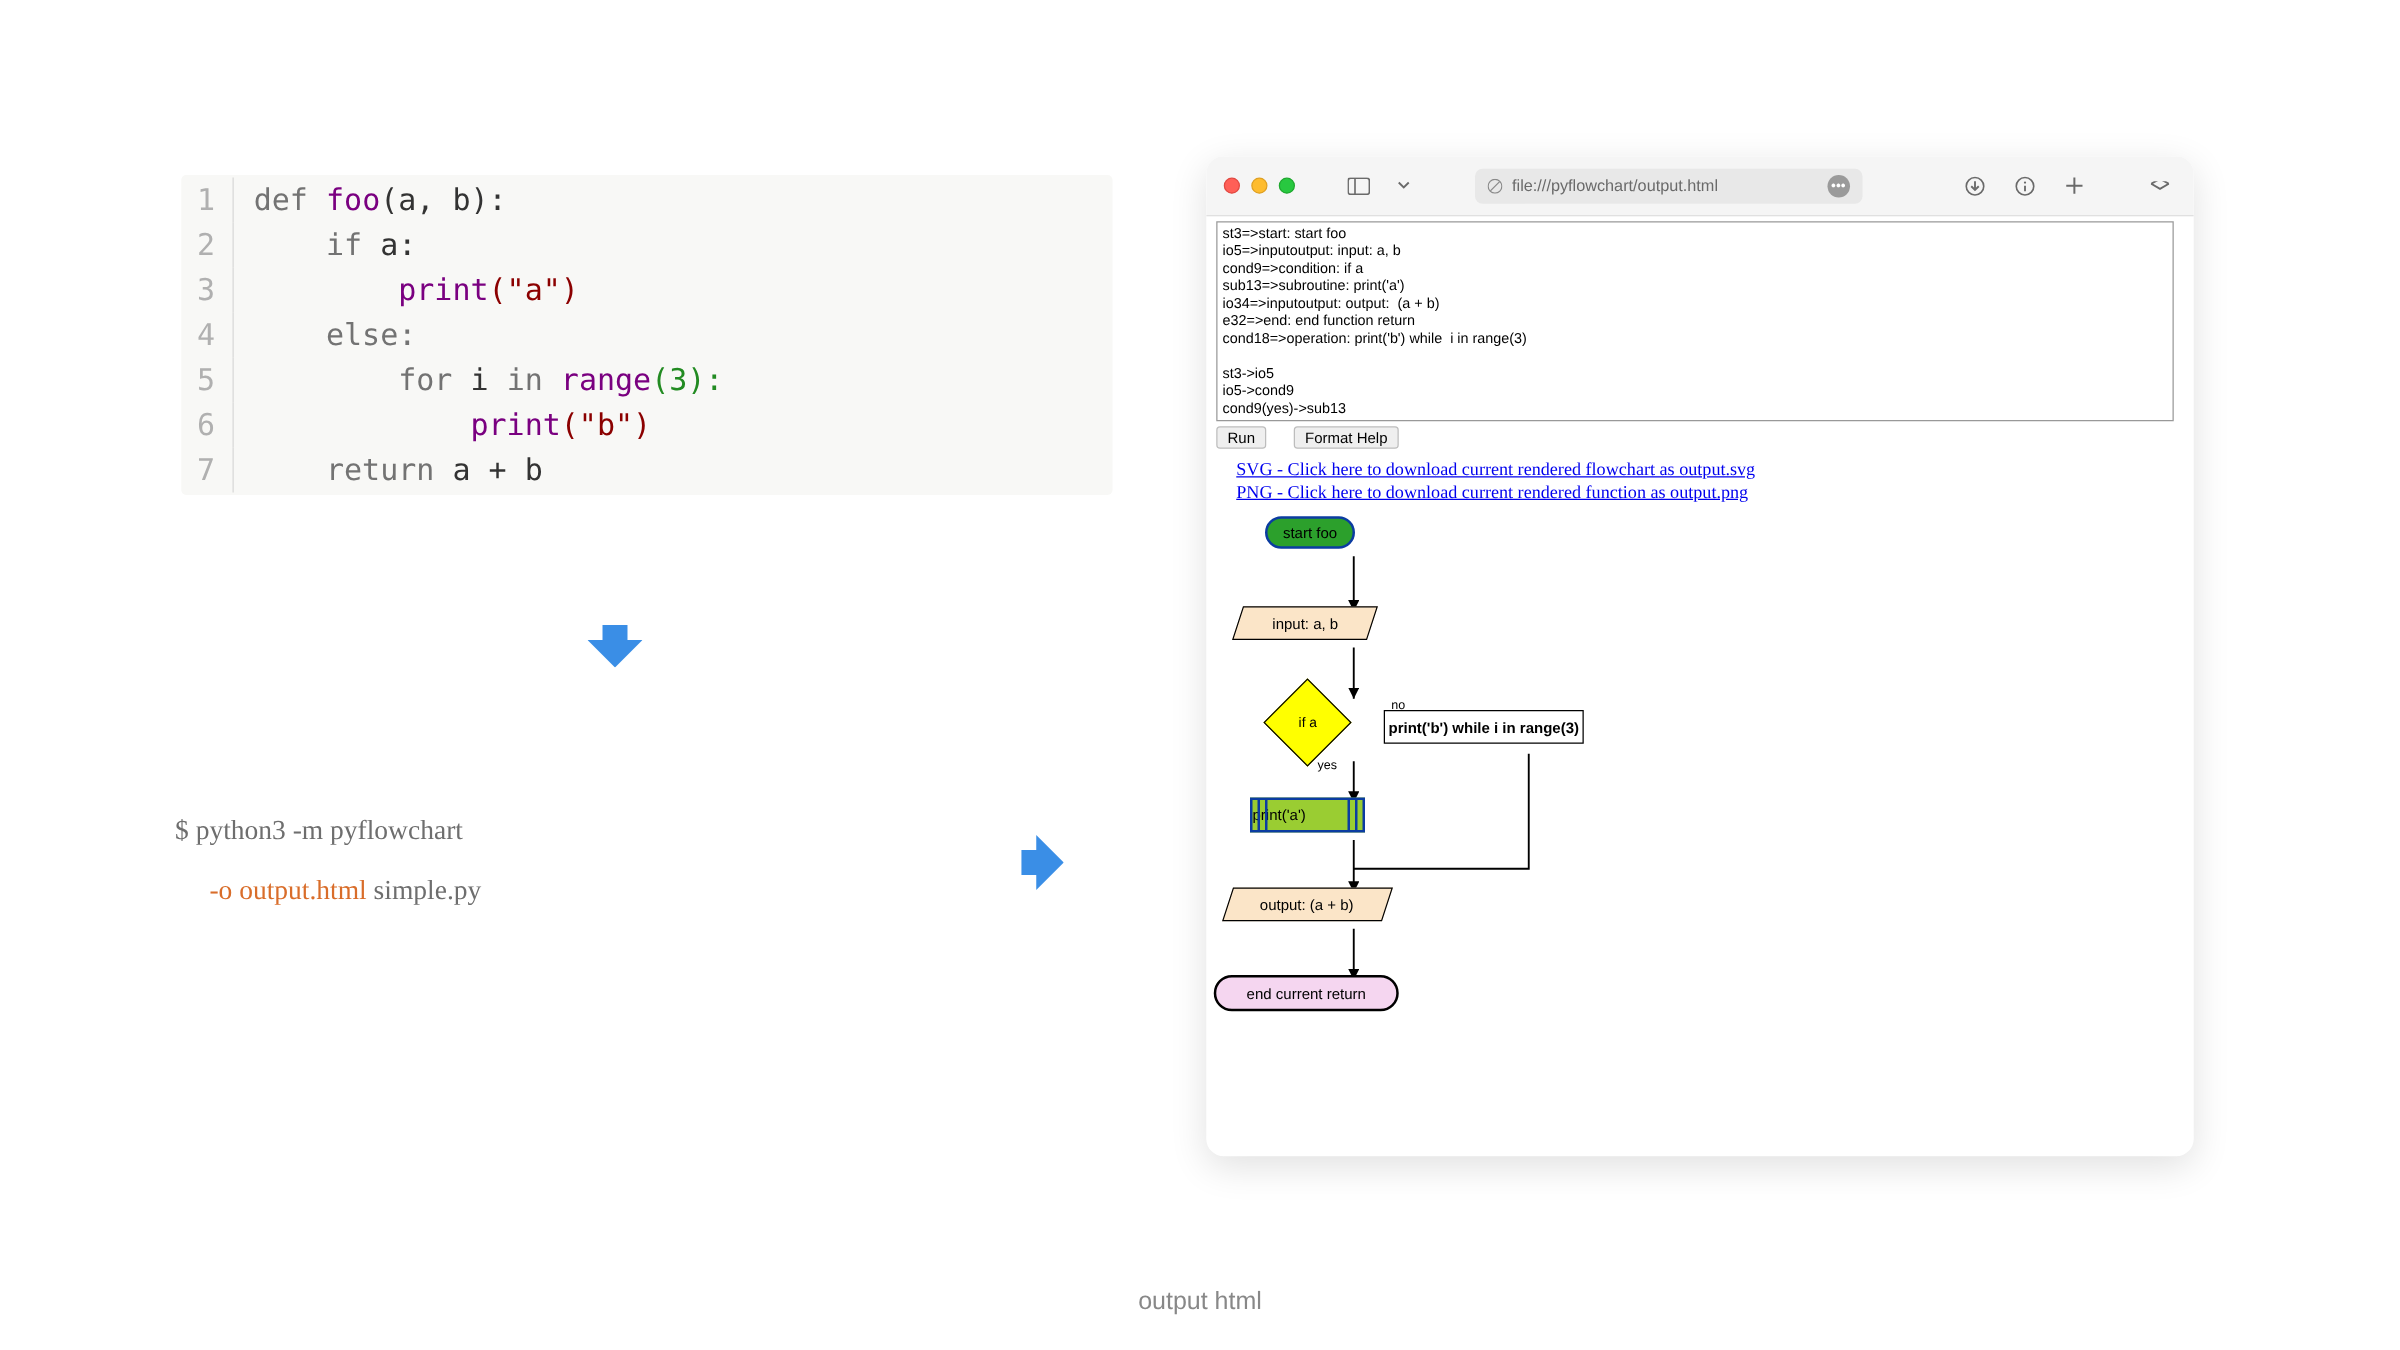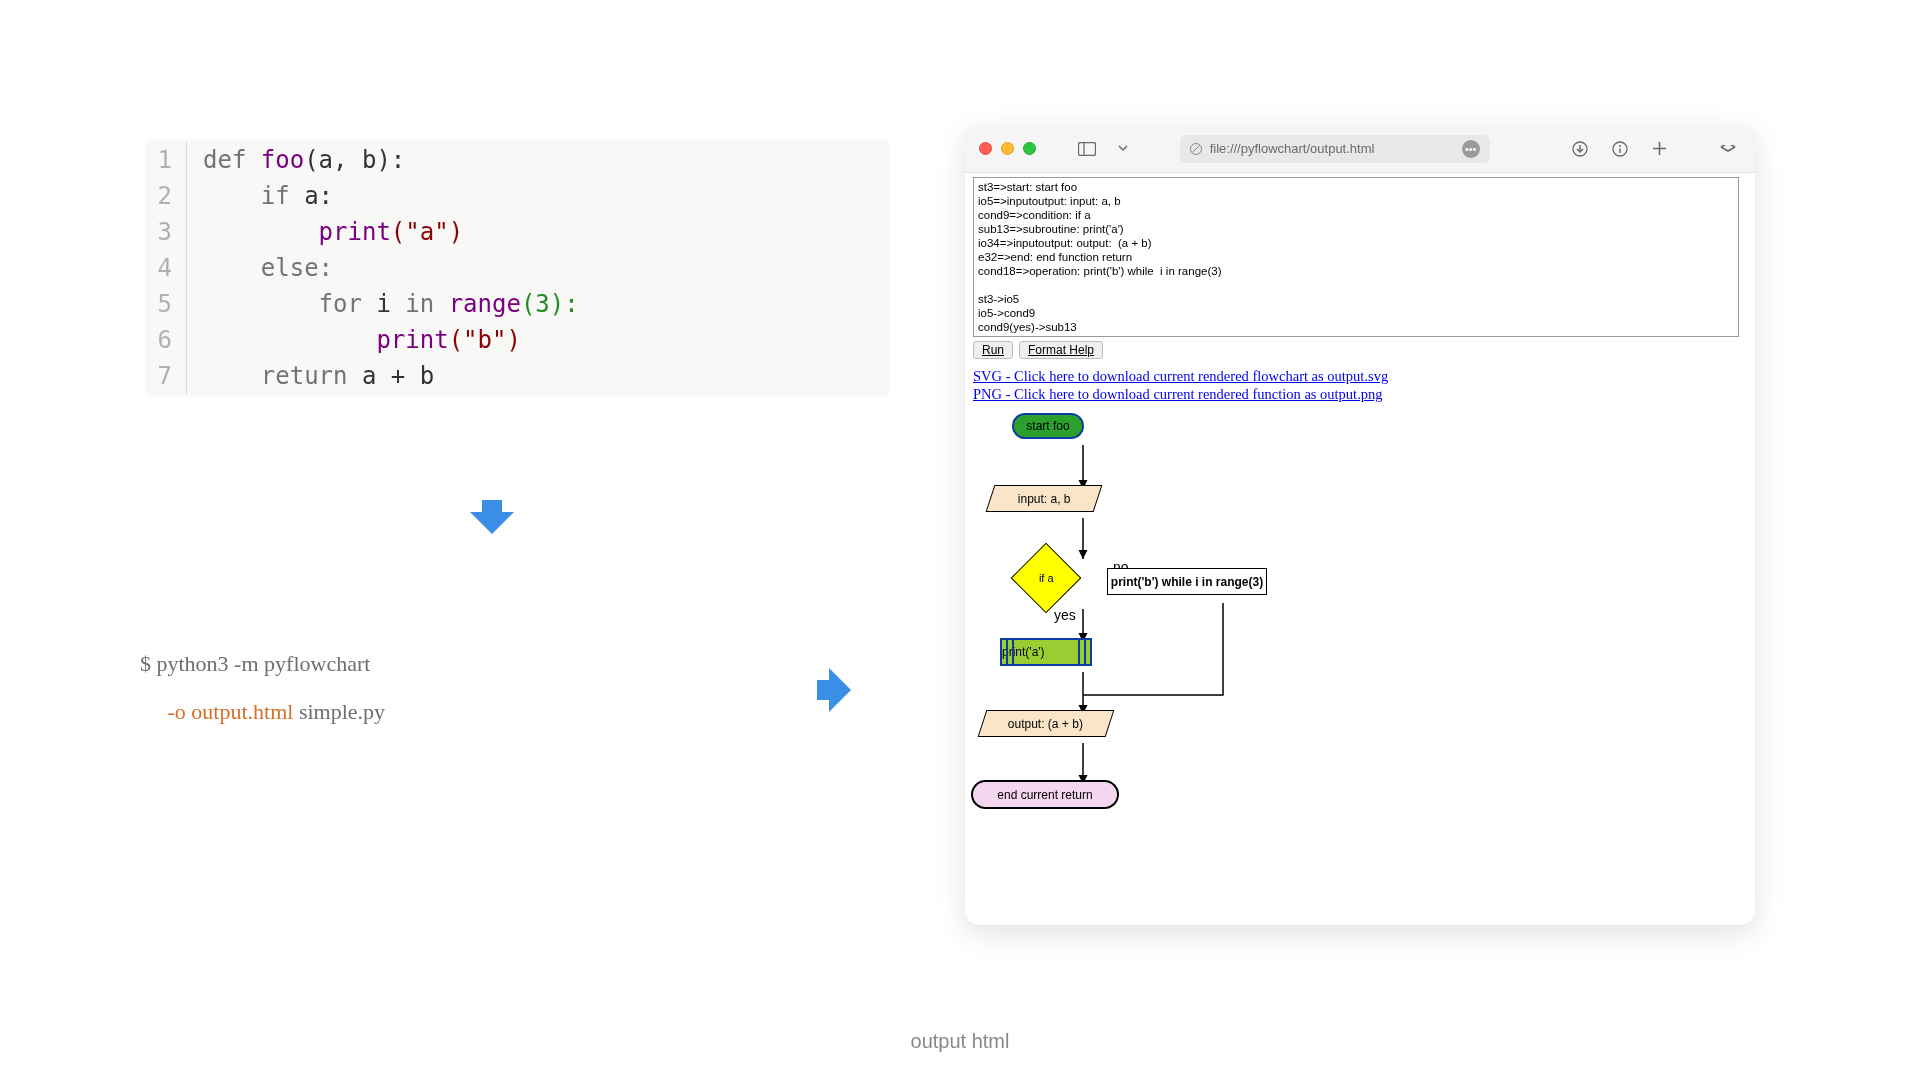--- a/index.html
+++ b/index.html
@@ -35,42 +35,42 @@
 .dot-green { background: #28c840; border: 0.5px solid #1fa82f; }
 .tb-btn { width: 26px; height: 26px; display: flex; align-items: center; justify-content: center; color: #6a6a6a; }
 .tb-sep { width: 18px; }
 .url-bar { flex: 1; max-width: 310px; margin: 16px auto; background: #e8e8e8; border-radius: 6px; height: 28px; display: flex; align-items: center; padding: 0 10px; gap: 8px; font-size: 13px; color: #6a6a6a; }
 .url-bar .badge { width: 18px; height: 18px; border-radius: 50%; background: #9a9a9a; color: #fff; display: flex; align-items: center; justify-content: center; font-size: 11px; margin-left: auto; }
 .tb-right { display: flex; gap: 14px; margin-left: auto; align-items: center; }
 
 
 .browser-content { padding: 0; font-size: 12px; }
 .dsl-textarea { width: 766px; margin: 4px 8px 2px 8px; border: 1px solid #999; font-family: Arial, sans-serif; font-size: 11.5px; line-height: 14px; padding: 2px 4px; white-space: pre; resize: both; background: #fff; min-height: 132px; }
-.btn-row { padding: 2px 8px; display: flex; gap: 6px; text-decoration: underline; }
+.btn-row { padding: 2px 8px; display: flex; gap: 22px; }
 .mini-btn { font-size: 12px; padding: 1px 8px; background: #efefef; border: 1px solid #bdbdbd; border-radius: 3px; cursor: pointer; font-family: Arial, sans-serif; }
-.dl-links { padding: 6px 8px 2px 8px; }
+.dl-links { padding: 6px 8px 2px 8px; margin-left: 16px; }
 .dl-links a { color: #0000ee; text-decoration: underline; font-family: serif; font-size: 14.5px; display: block; line-height: 18px; }
 
 
 .flowchart-area { position: relative; width: 100%; height: 500px; padding-left: 36px; padding-top: 8px; }
 .fc-node { position: absolute; font-family: Arial, sans-serif; font-size: 12px; }
 .fc-start { left: 47px; top: 8px; width: 72px; height: 26px; background: #2ca02c; border: 2.5px solid #0b3ca1; border-radius: 13px; display:flex; align-items:center; justify-content:center; color:#000; }
 .fc-io1 { left: 25px; top: 80px; width: 108px; }
 .fc-cond { left: 56px; top: 148px; width: 50px; height: 50px; }
 .fc-sub { left: 35px; top: 233px; width: 92px; height: 28px; background: #9acd32; border: 2.5px solid #0b3ca1; display:flex; align-items:center; justify-content:flex-start; color:#000; }
 .fc-sub::before, .fc-sub::after { content:''; position:absolute; top:0; bottom:0; width:4px; border-left:2px solid #0b3ca1; border-right:2px solid #0b3ca1; }
 .fc-sub::before { left: 4px; } .fc-sub::after { right: 4px; }
 .fc-io2 { left: 17px; top: 305px; width: 128px; }
 .fc-end { left: 6px; top: 375px; width: 148px; height: 29px; background: #f5d6f0; border: 2px solid #000; border-radius: 15px; display:flex; align-items:center; justify-content:center; }
 .fc-op { left: 142px; top: 163px; width: 160px; height: 27px; background: #fff; border: 1.5px solid #000; display:flex; align-items:center; justify-content:center;font-weight:bold; }
 .parallelogram { height: 27px; background: #fbe5c8; border: 1.5px solid #000; transform: skewX(-18deg); display: flex; align-items:center; justify-content:center; }
 .parallelogram span { transform: skewX(18deg); }
 .diamond { width: 50px; height: 50px; background: #ffff00; border: 1.5px solid #000; transform: rotate(45deg); display:flex; align-items:center; justify-content:center; }
 .diamond span { transform: rotate(-45deg); font-size: 11px; }
-.fc-label { position: absolute; font-size: 14px; font-family: Arial, sans-serif; }
+.fc-label { position: absolute; font-size: 10px; font-family: Arial, sans-serif; }
 
 
 .caption { position: absolute; left: 0; right: 0; top: 1030px; text-align: center; color: #888; font-size: 20px; }
 </style>
 </head>
 <body>
 
 <div class="code-panel">
   <div class="code-line">
       <span class="line-num">1</span>

